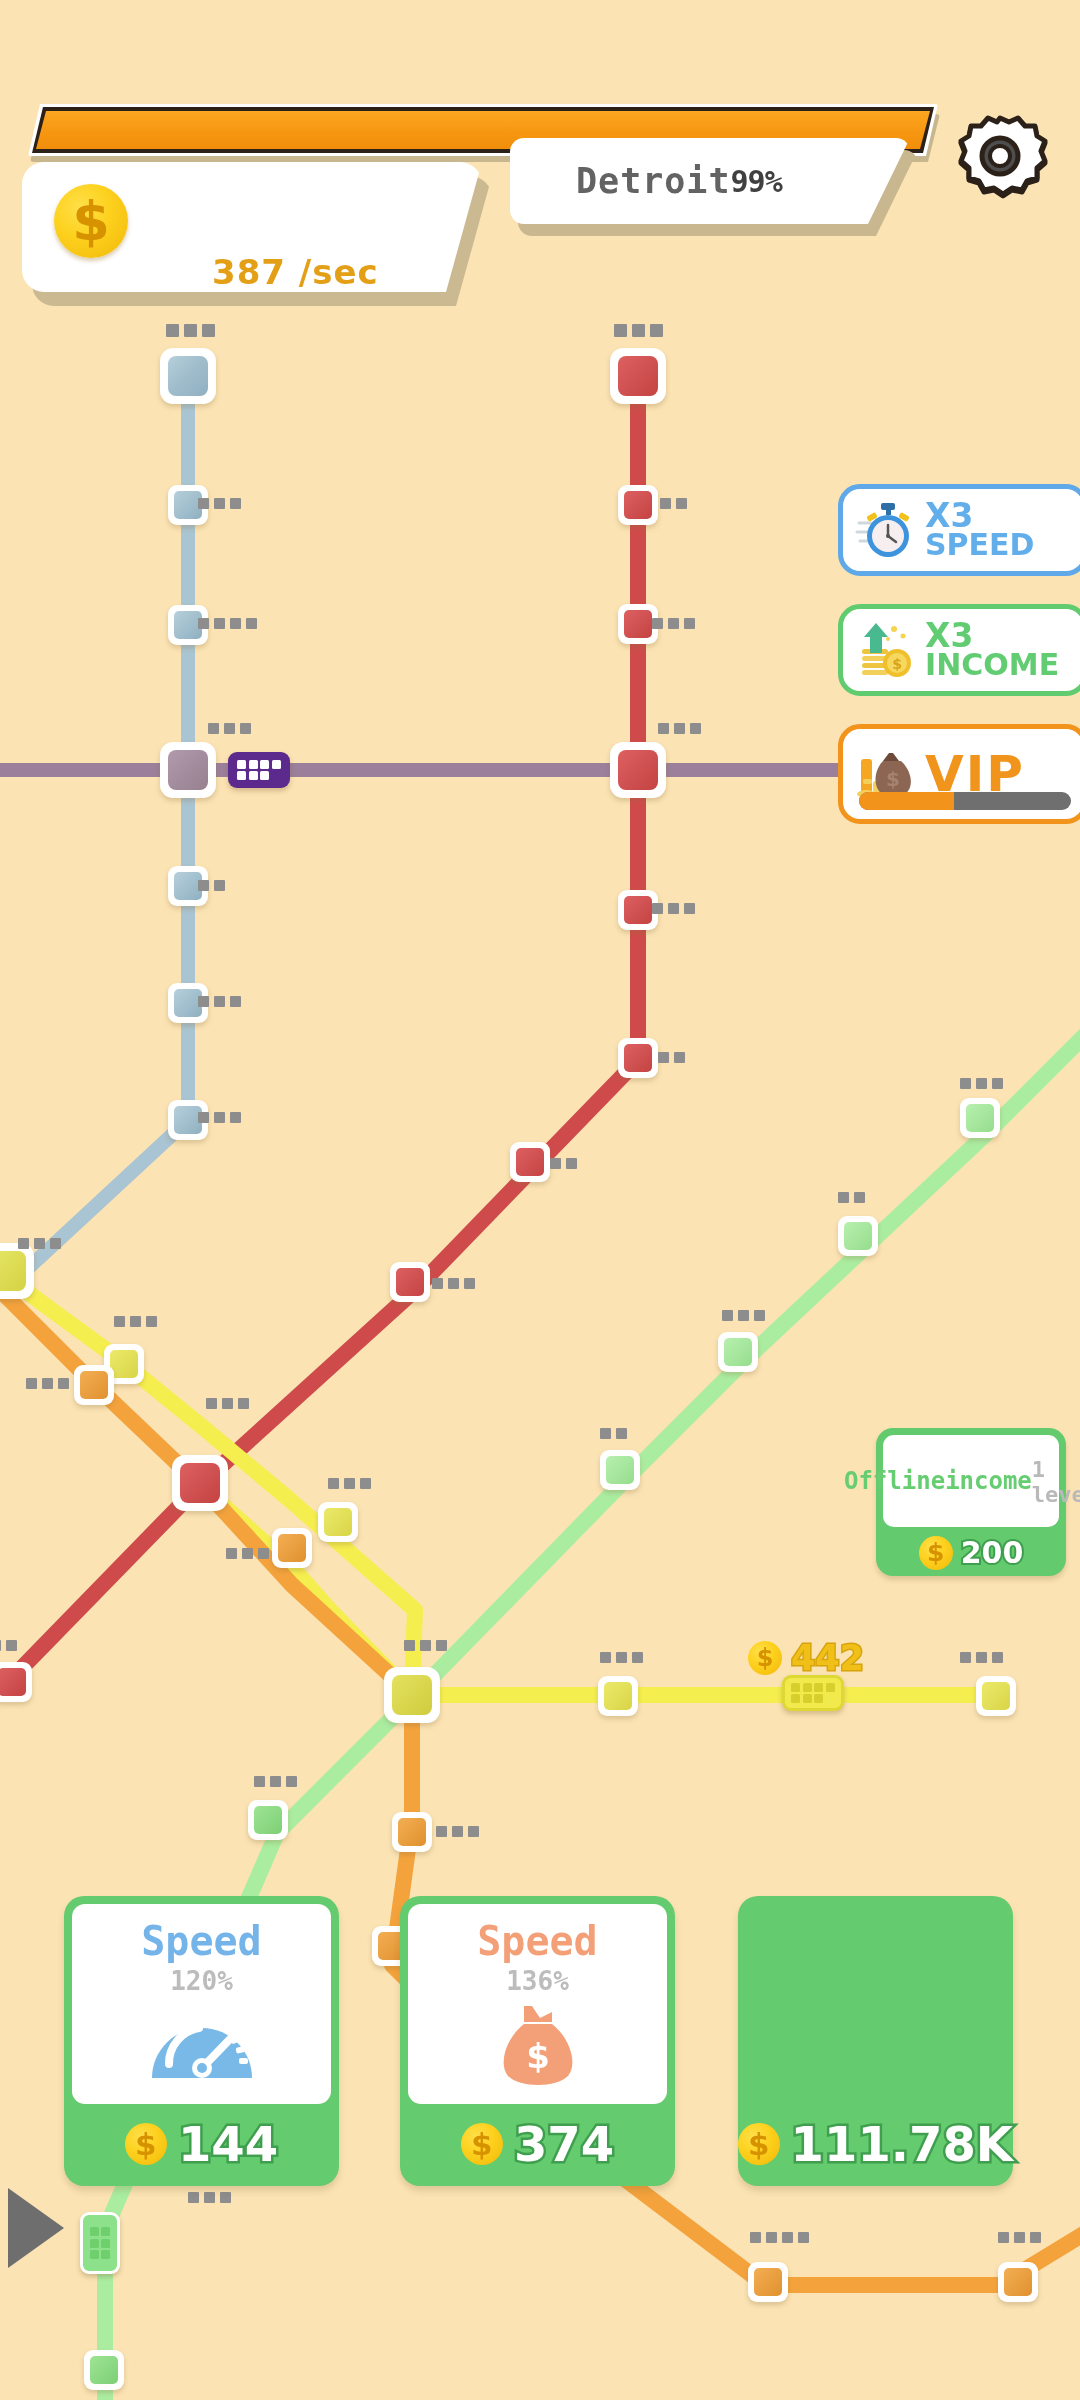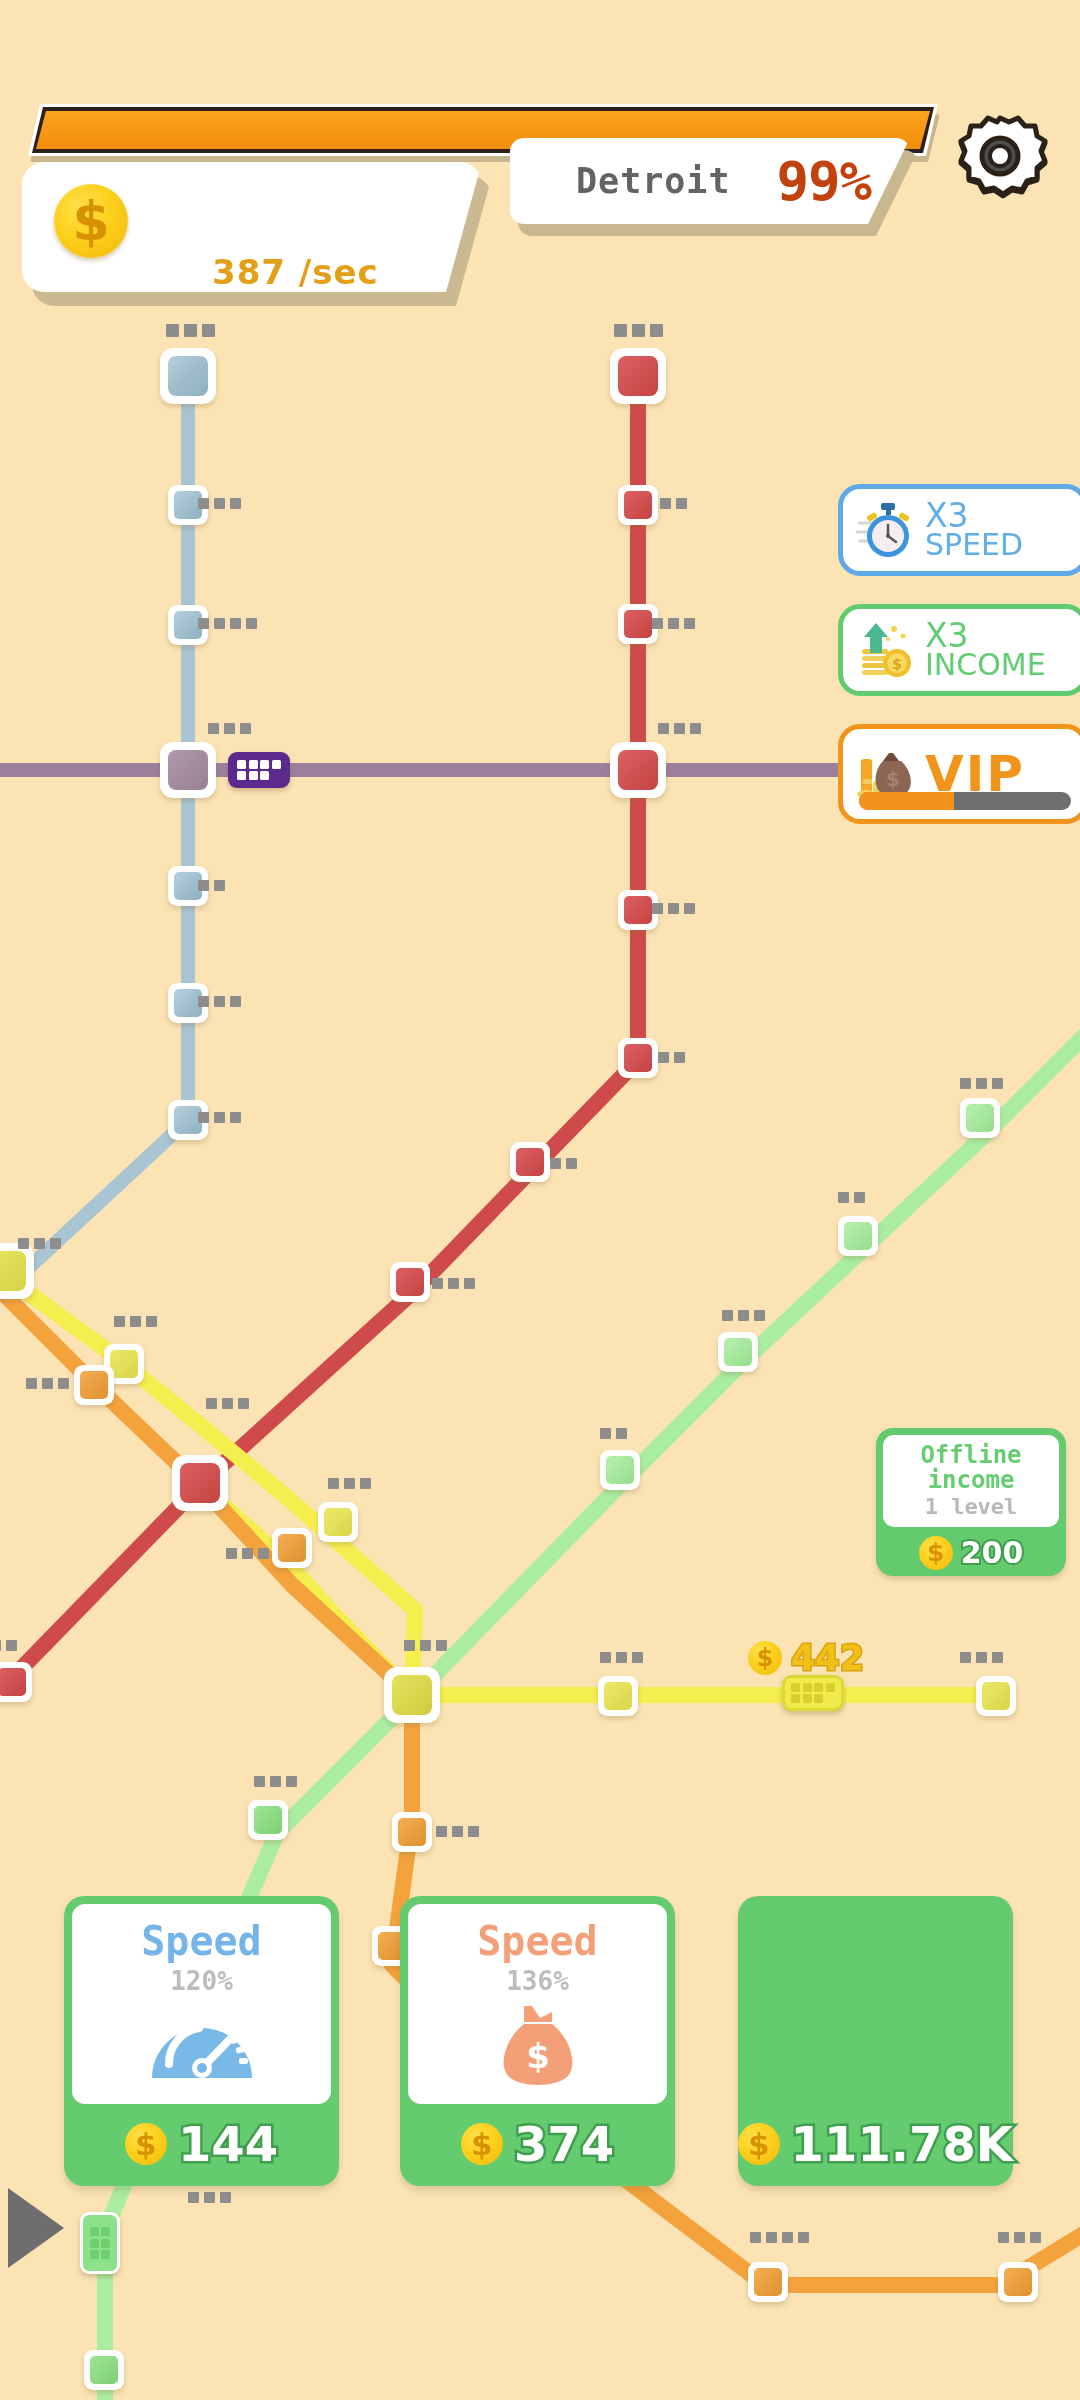--- a/index.html
+++ b/index.html
@@ -55,21 +55,21 @@
   .city-shadow { position:absolute; left:8px; top:12px; width:100%; height:86px;
       background:#c9b78f; border-radius:14px;
       clip-path: polygon(0 0, 100% 0, calc(100% - 42px) 100%, 0 100%); }
   .city-face { position:absolute; left:0; top:0; width:100%; height:86px;
       background:#fff; border-radius:14px;
       clip-path: polygon(0 0, 100% 0, calc(100% - 42px) 100%, 0 100%);
       display:flex; align-items:center; }
   .city-name { font-family:"DejaVu Sans Mono", monospace; font-weight:bold;
       font-size:35px; color:#636363; letter-spacing:1px; margin-left:66px; }
   .city-pct { font-family:"DejaVu Sans Mono", monospace; font-weight:bold;
-      font-size:54px; color:#c2410c; margin-left:46px; letter-spacing:-1px; }
+      font-size:30px; color:#404040; letter-spacing:-1px; }
 
   .gear-btn { position:absolute; left:950px; top:112px; width:100px; height:100px;
       cursor:pointer; }
 
   .money-panel { position:absolute; left:22px; top:162px; width:460px; height:140px; }
   .money-shadow { position:absolute; left:10px; top:14px; width:100%; height:130px;
       background:#cbb991; border-radius:22px;
       clip-path: polygon(0 0, 100% 0, calc(100% - 36px) 100%, 0 100%); }
   .money-face { position:absolute; left:0; top:0; width:100%; height:130px;
       background:#fff; border-radius:22px;
@@ -89,37 +89,37 @@
 
   
   .boost { position:absolute; right:-8px; width:250px; height:92px;
       background:#fff; border-radius:22px; display:flex; align-items:center;
       cursor:pointer; }
   .boost.speed  { top:484px; border:5px solid #5fa9e8; }
   .boost.income { top:604px; border:5px solid #61cc6f; }
   .boost.vip    { top:724px; height:100px; border:5px solid #f2941c; }
   .boost .bicon { width:78px; flex:0 0 78px; display:flex; align-items:center;
       justify-content:center; margin-left:4px; }
-  .boost .btxt { font-weight:normal; line-height:0.96; font-size:31px; }
+  .boost .btxt { font-weight:bold; line-height:0.96; font-size:31px; }
   .boost.speed .btxt  { color:#62aeea; }
   .boost.income .btxt { color:#62cc72; }
   .boost .btxt .l1 { display:block; font-size:33px; }
   .boost .btxt .l2 { display:block; font-size:30px; }
   .boost.vip .viptxt { color:#f0941b; font-weight:bold; font-size:50px;
       letter-spacing:2px; }
   .vipbar { position:absolute; left:16px; bottom:9px; width:212px; height:18px;
       background:#6f6f6f; border-radius:9px; overflow:hidden; }
   .vipbar b { display:block; height:100%; background:#f2941c; }
 
   
   .offline { position:absolute; left:876px; top:1428px; width:190px; height:148px;
       background:#63cb6e; border-radius:17px; cursor:pointer;
       box-shadow:0 4px 5px rgba(120,100,50,.22); }
   .offline .face { position:absolute; left:7px; top:7px; right:7px; height:92px;
-      background:#fff; border-radius:11px; display:flex; flex-direction:column;
+      background:#fff; border-radius:11px; display:flex; flex-direction:row;
       align-items:center; justify-content:center; }
   .offline .t { font-family:"DejaVu Sans Mono", monospace; font-weight:bold;
       font-size:24px; color:#66cd71; line-height:1.02; text-align:center; }
   .offline .s { font-family:"DejaVu Sans Mono", monospace; font-weight:bold;
       font-size:22px; color:#b9b9b9; margin-top:2px; }
   .offline .price { position:absolute; left:0; right:0; bottom:6px;
       display:flex; align-items:center; justify-content:center; gap:8px; }
   .coin.sm { width:34px; height:34px; font-size:25px; }
   .offline .price span { font-size:30px; font-weight:bold; color:#fff;
       -webkit-text-stroke:4px #3e9f4d; paint-order:stroke fill; }

